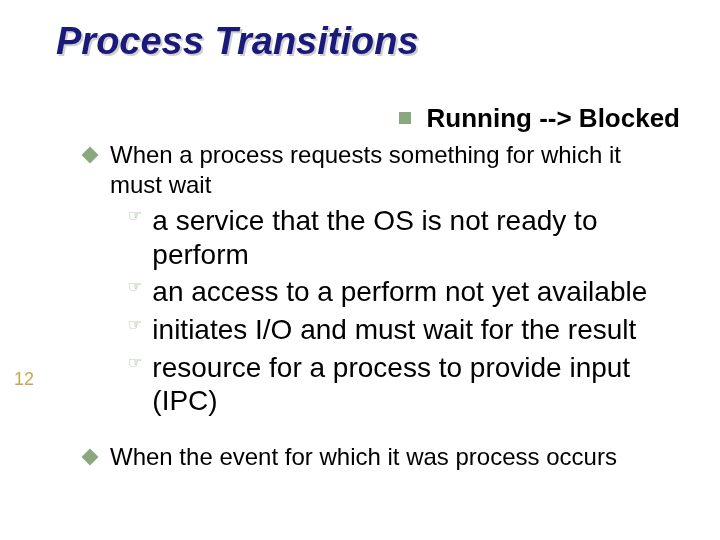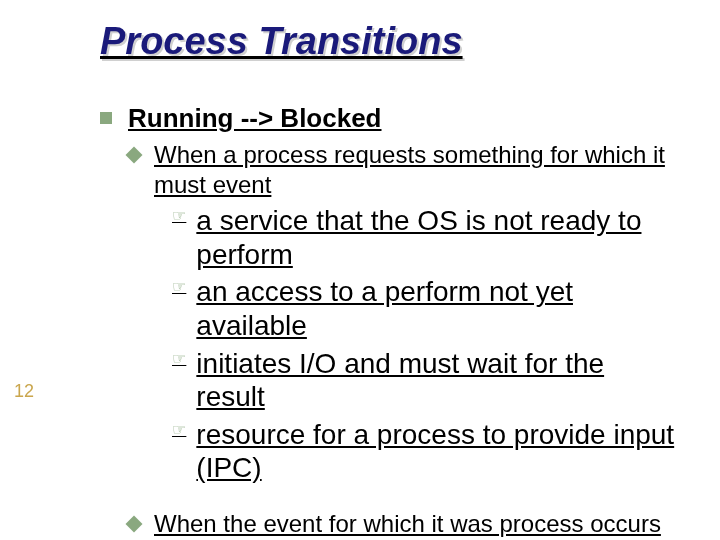--- a/index.html
+++ b/index.html
@@ -9,35 +9,35 @@
     height: 540px;
     background: #ffffff;
     font-family: Arial, Helvetica, sans-serif;
     overflow: hidden;
   }
   .slide {
     position: relative;
     width: 720px;
     height: 424px;
     box-sizing: border-box;
-    padding: 20px 40px 20px 100px;
-    text-decoration: underline;
+    padding: 20px 40px 20px 56px;
   }
   .title {
     font-size: 38px;
     font-weight: bold;
     font-style: italic;
     color: #1a1a7a;
     text-shadow: 2px 2px 0 #d0d0d0;
     margin: 0 0 40px 0;
   }
   .bullet-row {
     display: flex;
     align-items: flex-start;
     margin-bottom: 4px;
+    justify-content: flex-end;
   }
   .square-bullet {
     width: 12px;
     height: 12px;
     background: #8aa87f;
     flex-shrink: 0;
     margin-top: 9px;
     margin-right: 16px;
   }
   .lvl1-heading {
@@ -86,40 +86,40 @@
     font-size: 28px;
     color: #000;
     line-height: 1.2;
   }
   .section-gap {
     height: 18px;
   }
   .page-number {
     position: absolute;
     left: 14px;
-    bottom: 22px;
+    bottom: 34px;
     font-size: 18px;
     color: #caa64d;
   }
 </style>
 </head>
 <body>
 
 <div class="slide">
 
   <h1 class="title">Process Transitions</h1>
 
   <div class="bullet-row">
     <div class="square-bullet"></div>
     <div class="lvl1-heading">Running --&gt; Blocked</div>
   </div>
 
   <div class="lvl2-row">
     <div class="diamond-bullet"></div>
-    <div class="lvl2-text">When a process requests something for which it must event</div>
+    <div class="lvl2-text">When a process requests something for which it must wait</div>
   </div>
 
   <div class="lvl3-row">
     <div class="point-bullet">☞</div>
     <div class="lvl3-text">a service that the OS is not ready to perform</div>
   </div>
   <div class="lvl3-row">
     <div class="point-bullet">☞</div>
     <div class="lvl3-text">an access to a perform not yet available</div>
   </div>

